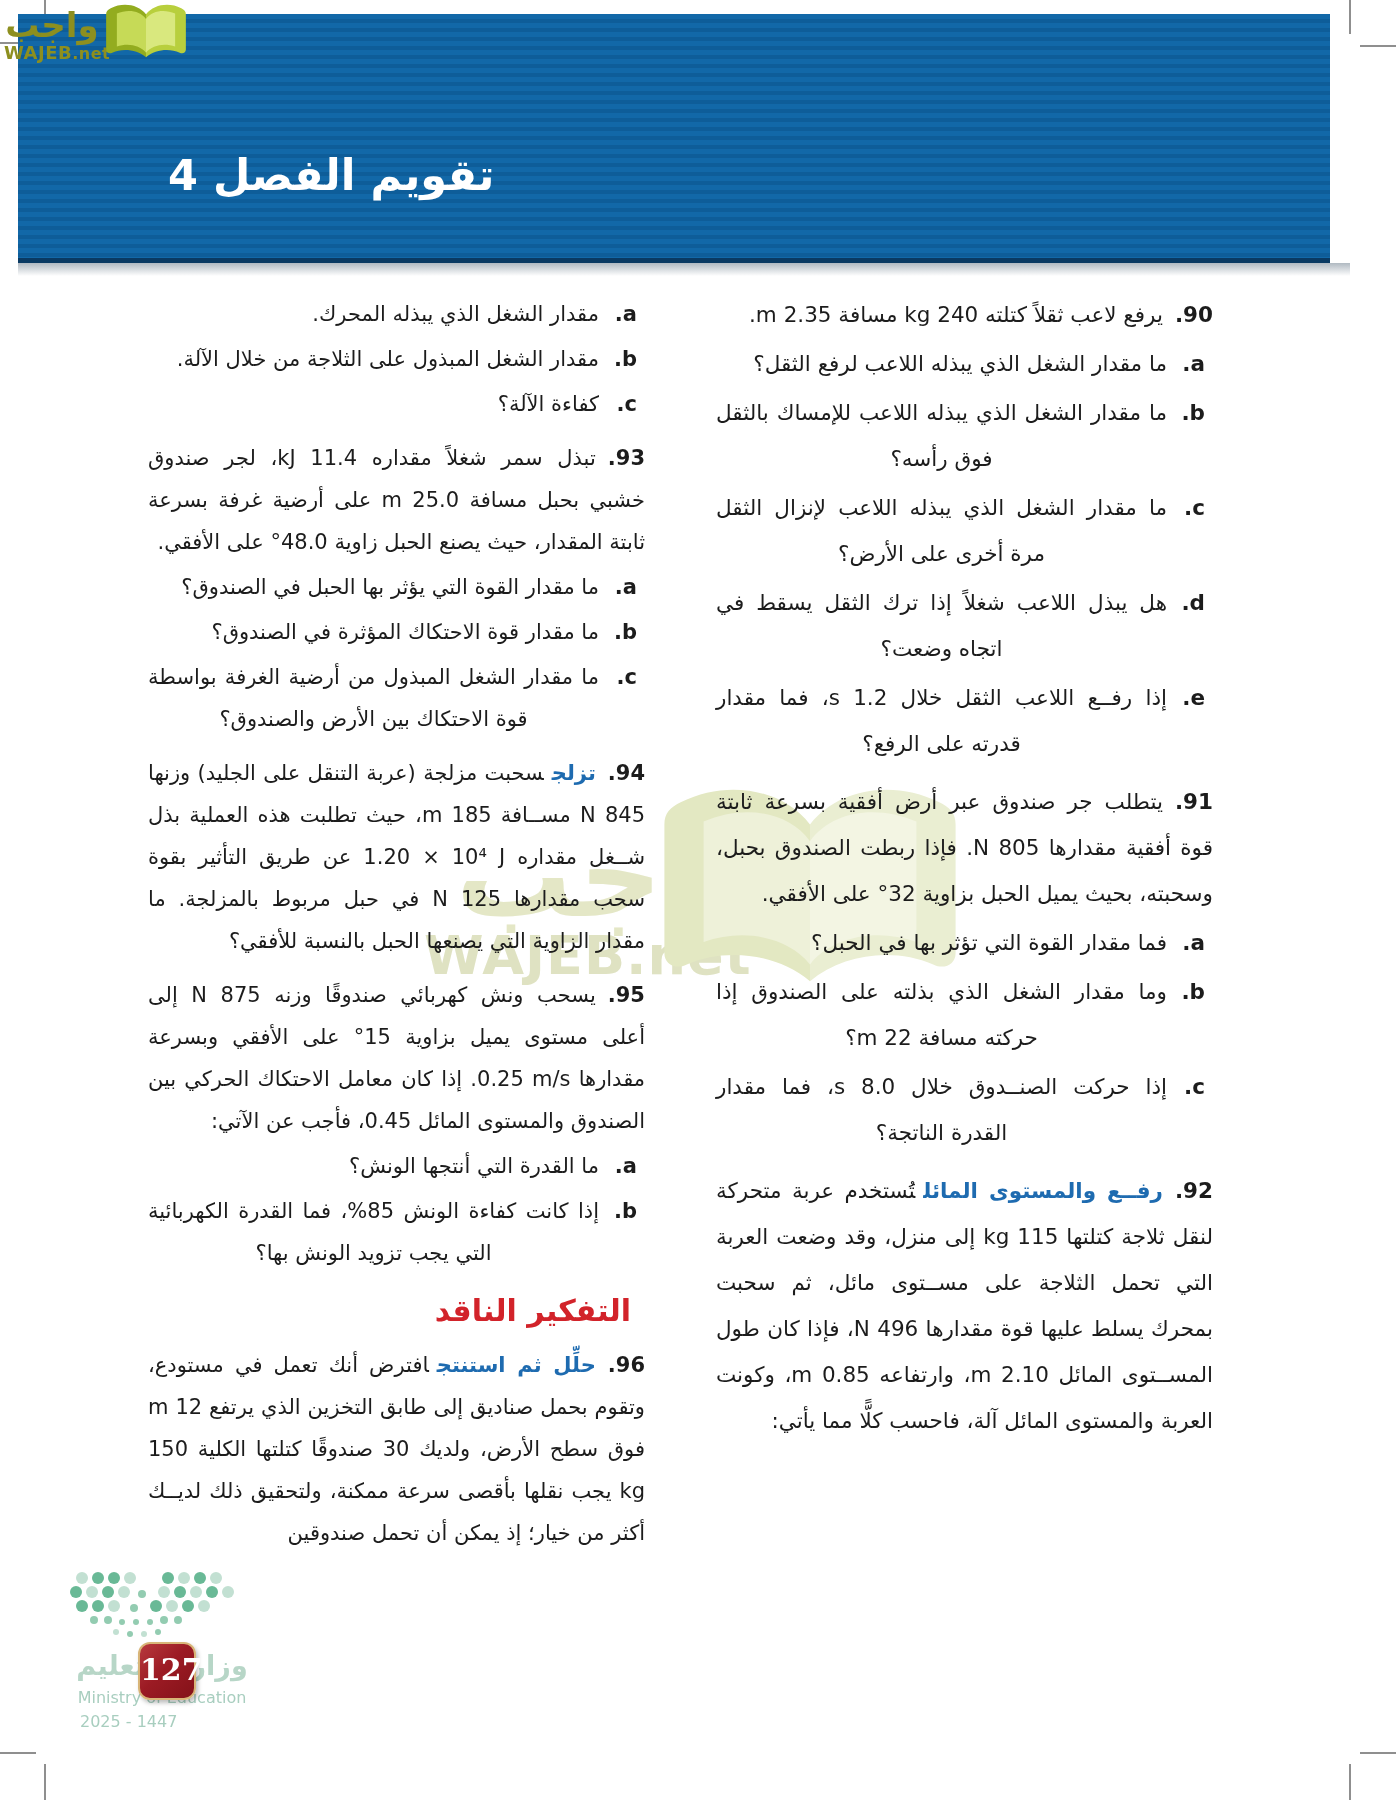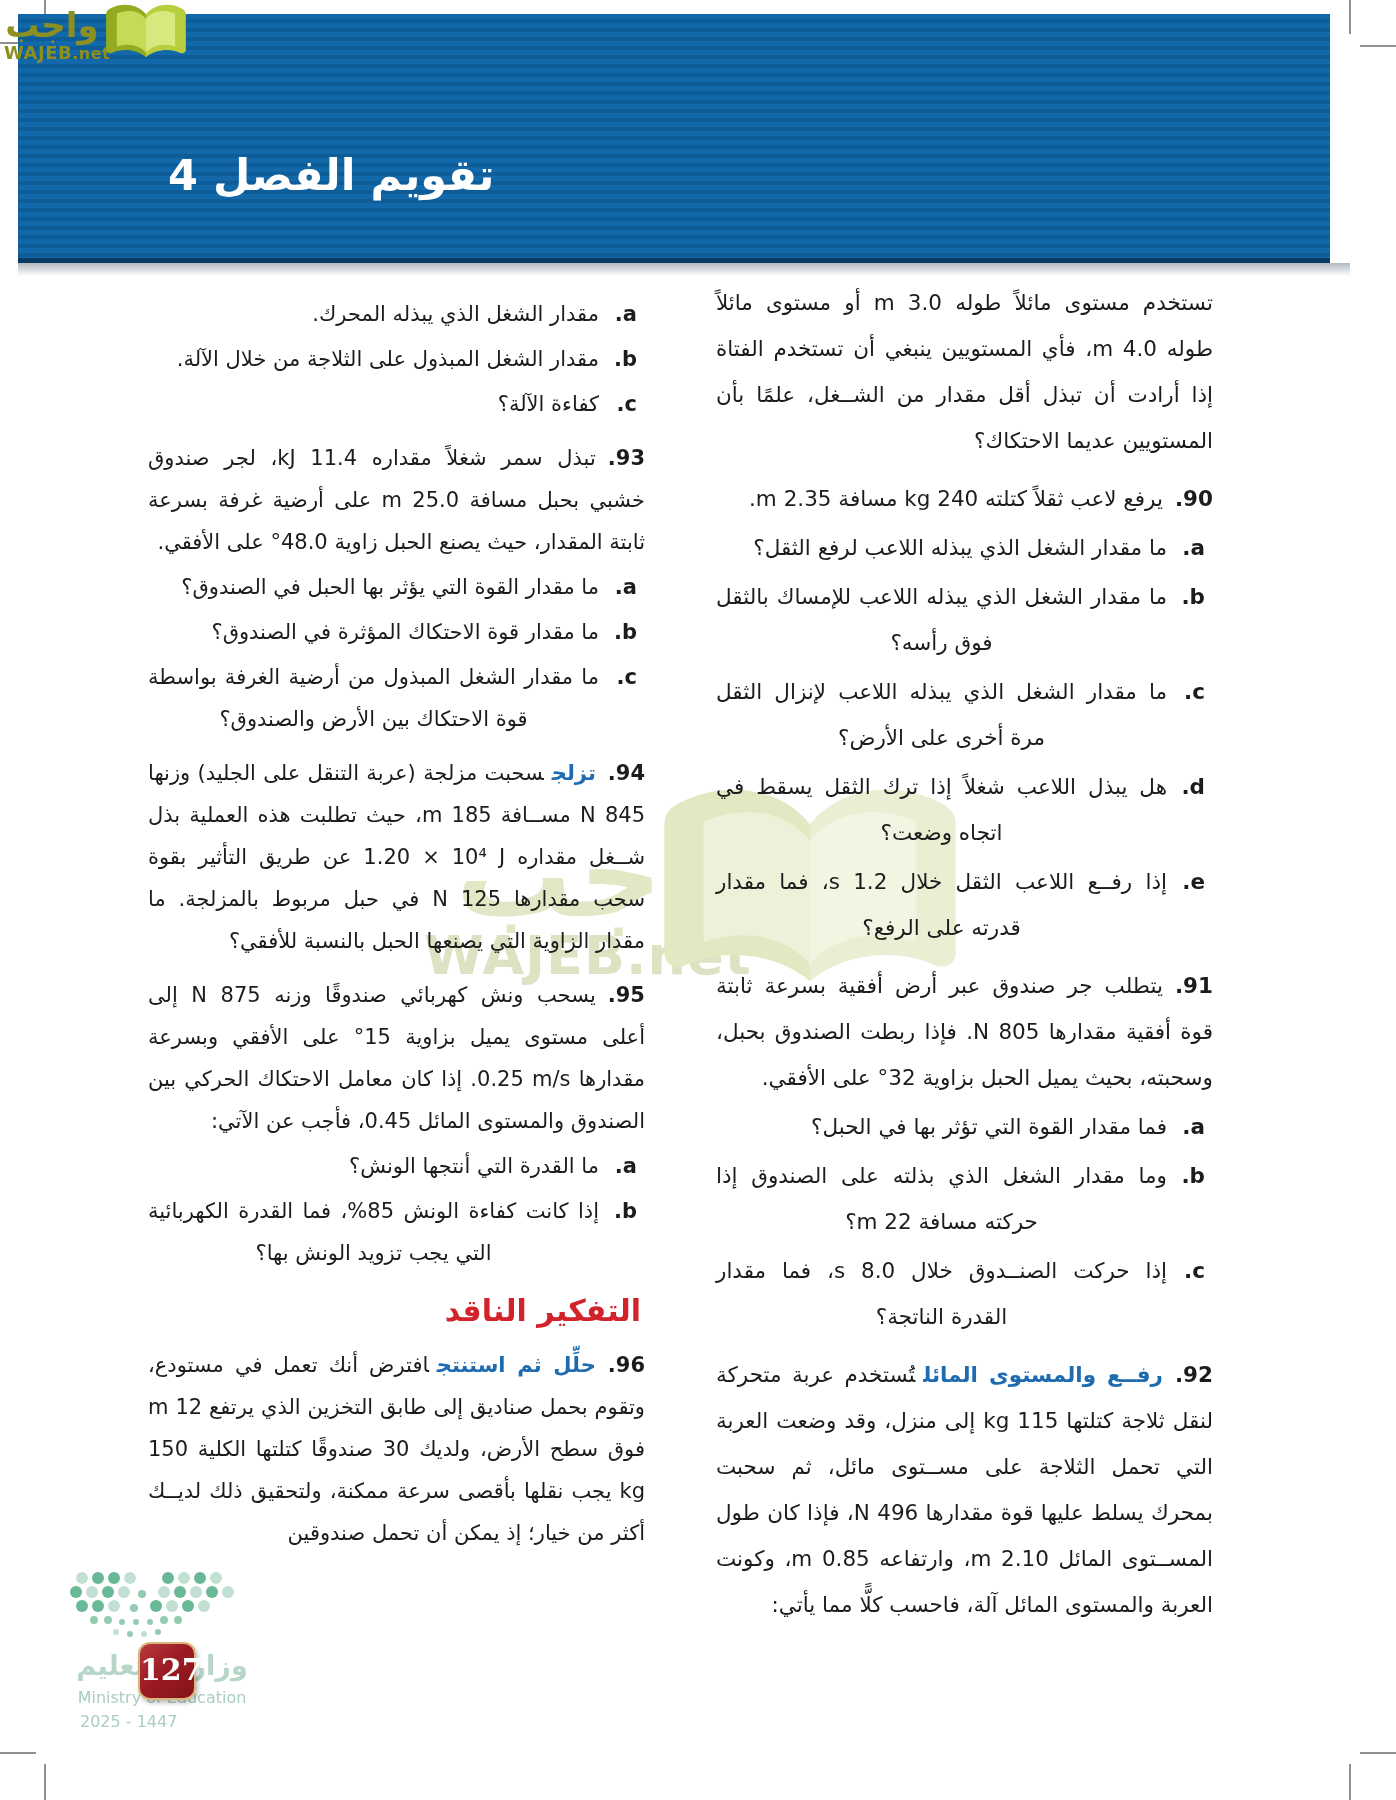--- a/index.html
+++ b/index.html
@@ -34,21 +34,21 @@
   #col-left{left:148px;top:290px;font-size:21px;line-height:42px;}
   .ptext{text-align:justify;}
   .pnum{font-weight:bold;padding-left:12px;}
   .keyword{font-weight:bold;color:var(--accent);padding-left:8px;}
   .problem{margin-top:12px;}
   .para-block{margin-top:0;}
   .item{display:flex;margin:3px 8px 0 0;}
   .item-label{flex:0 0 38px;font-weight:bold;}
   .item-text{flex:1;text-align:justify;}
   .item-text.multi{text-align-last:center;}
-  .section-heading{font-weight:bold;color:var(--red);font-size:30px;margin:16px 4px 4px;text-align:right;}
+  .section-heading{font-weight:bold;color:var(--red);font-size:30px;margin:16px 14px 4px;text-align:right;}
   
   .moe-dots{position:absolute;left:70px;top:1570px;width:176px;height:72px;}
   .moe-ar{position:absolute;left:68px;top:1650px;width:188px;text-align:center;direction:rtl;
         font-size:27px;font-weight:bold;color:#b7d6c7;line-height:1.2;}
   .moe-en{position:absolute;left:68px;top:1688px;width:188px;text-align:center;
         font-size:16px;color:#a8cebf;}
   .moe-yr{position:absolute;left:80px;top:1712px;font-size:16px;color:#a8cebf;direction:ltr;}
   .badge{position:absolute;left:138px;top:1642px;width:58px;height:58px;border-radius:12px;
         background:linear-gradient(135deg,#b8393e 0%,#9c1b24 45%,#841219 100%);
         border:2px solid #d8b578;box-sizing:border-box;color:#fff;font-size:30px;font-weight:bold;
@@ -86,23 +86,20 @@
   <div class="wm-ar">واجب</div>
   <div class="wm-en">WAJEB.net</div>
   <svg class="wm-book" viewBox="0 0 120 90">
     <path d="M60 18 C50 5 30 2 14 10 C10 12 8 14 8 18 L8 64 C8 68 12 70 16 68 C30 62 48 64 60 74 Z" fill="#e3e8c2"></path>
     <path d="M60 18 C70 5 90 2 106 10 C110 12 112 14 112 18 L112 64 C112 68 108 70 104 68 C90 62 72 64 60 74 Z" fill="#eaeed2"></path>
     <path d="M60 24 C52 13 36 11 22 17 L22 60 C36 55 52 58 60 68 Z" fill="#eef1d9"></path>
     <path d="M60 24 C68 13 84 11 98 17 L98 60 C84 55 68 58 60 68 Z" fill="#f3f5e3"></path>
   </svg>
 
   <div class="col" id="col-right">
-      <div class="para-block">
-        <div class="ptext">تستخدم مستوى مائلاً طوله 3.0 m أو مستوى مائلاً طوله 4.0 m، فأي المستويين ينبغي أن تستخدم الفتاة إذا أرادت أن تبذل أقل مقدار من الشــغل، علمًا بأن المستويين عديما الاحتكاك؟</div>
-      </div>
       <div class="problem">
         <div class="ptext"><span class="pnum">90.</span>يرفع لاعب ثقلاً كتلته 240 kg مسافة 2.35 m.</div>
         <div class="item">
           <span class="item-label">a.</span>
           <div class="item-text">ما مقدار الشغل الذي يبذله اللاعب لرفع الثقل؟</div>
         </div>
         <div class="item">
           <span class="item-label">b.</span>
           <div class="item-text multi">ما مقدار الشغل الذي يبذله اللاعب للإمساك بالثقل فوق رأسه؟</div>
         </div>

